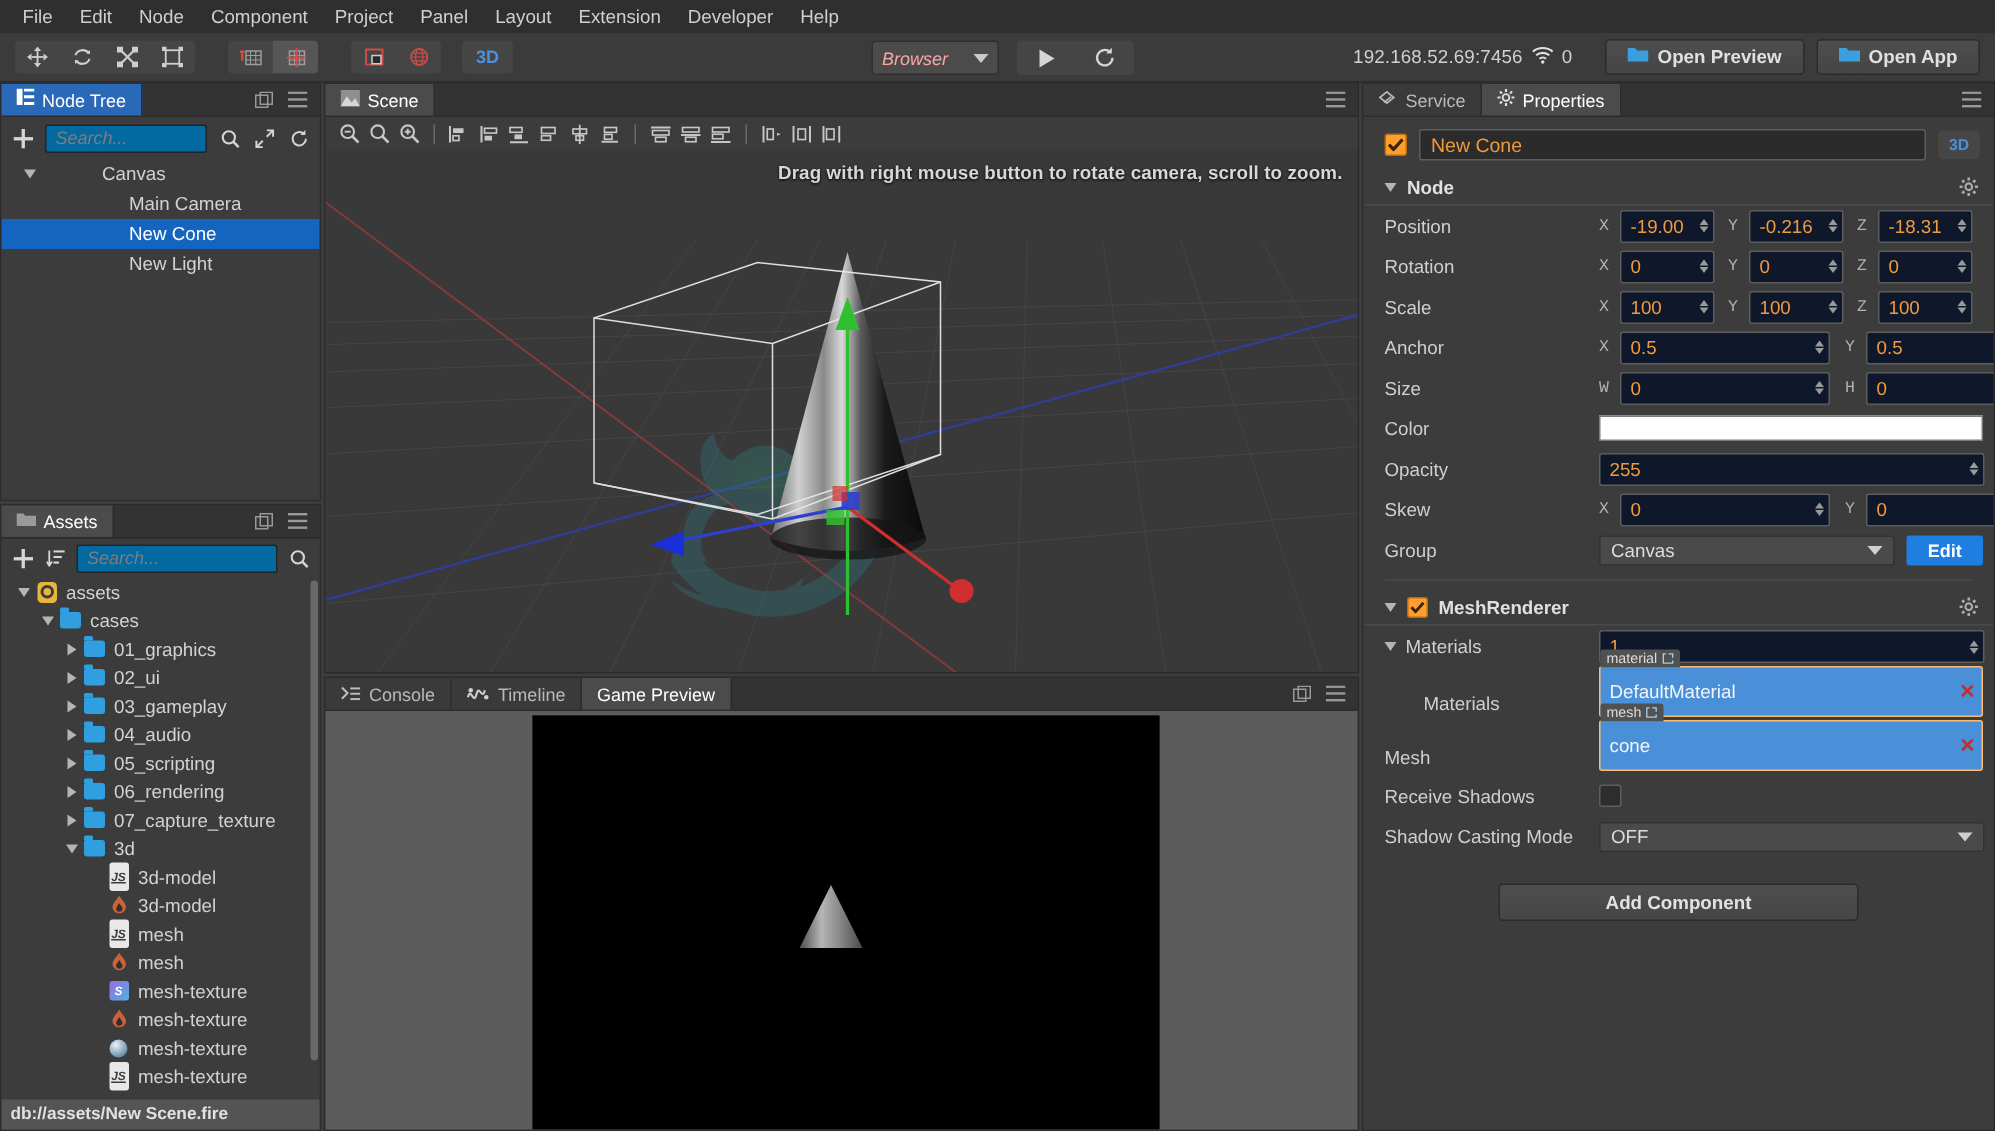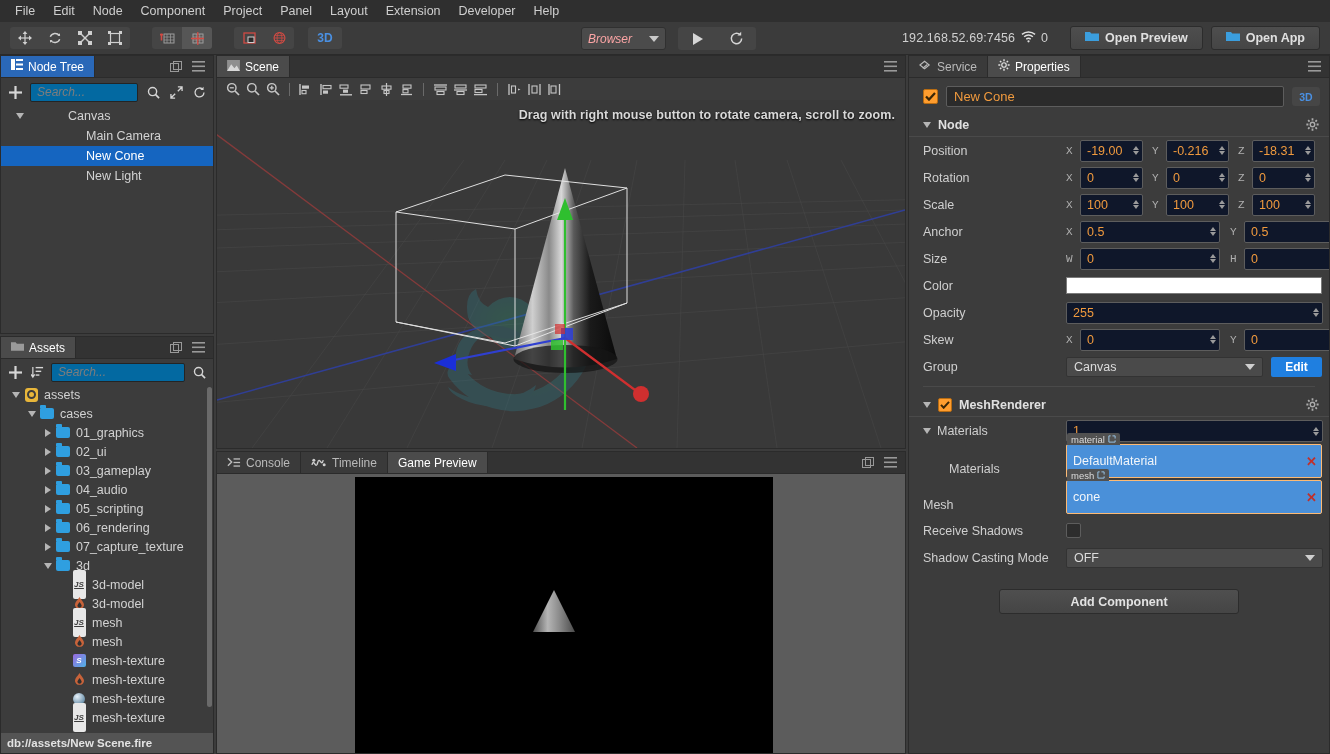--- a/index.html
+++ b/index.html
@@ -130,21 +130,21 @@
   }
   .ico-folder:before {
     content:''; position:absolute; left:0; top:-3px; width:6px; height:3px; background:#2f9fe0; border-radius:1px 1px 0 0;
   }
   .ico-db {
     width: 13px; height: 14px; background: #e8b63a; border-radius: 3px 3px 3px 3px; position: relative;
     display:flex;align-items:center;justify-content:center;
   }
   .ico-db:after { content:''; width:5px; height:5px; border: 2px solid #3c3c3c; border-radius:50%; }
   .ico-js {
-    width: 13px; height: 29px; background: #e8e8e8; color: #3c3c3c; font-size: 8px; font-weight: bold;
+    width: 13px; height: 19px; background: #e8e8e8; color: #3c3c3c; font-size: 8px; font-weight: bold;
     display: flex; align-items: center; justify-content: center; border-radius: 2px; text-decoration: underline;
   }
   .ico-s {
     width: 13px; height: 13px; background: linear-gradient(135deg,#9b6ae0,#4fb2e5); color: #fff; font-size: 8px;
     font-weight: bold; display: flex; align-items: center; justify-content: center; border-radius: 2px;
   }
   .ico-sphere { width: 12px; height: 12px; border-radius: 50%; background: radial-gradient(circle at 35% 30%, #e8f2fa, #6f93ac 70%, #51707f); }
   .assets-scroll {
     position: absolute; right: 1px; top: 2px; width: 5px; background: #6a6a6a; border-radius: 3px;
   }

